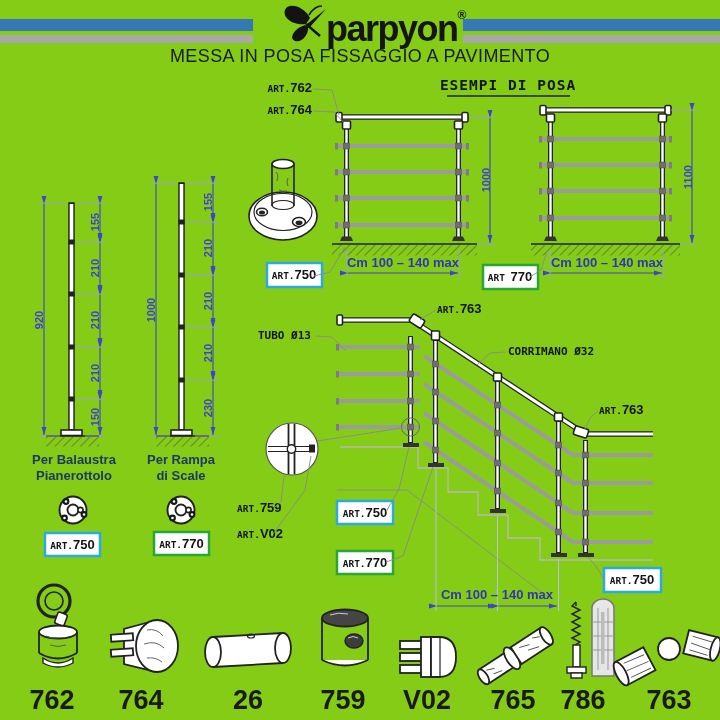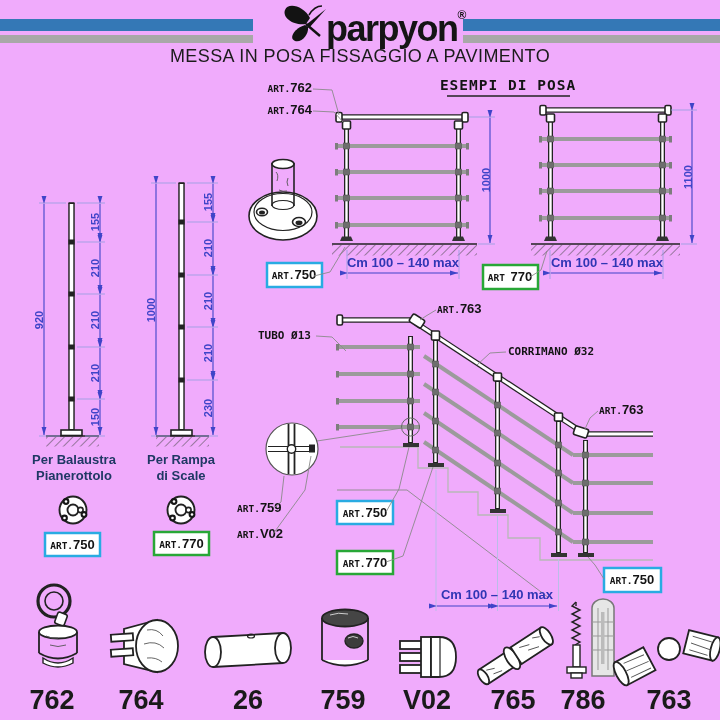--- a/index.html
+++ b/index.html
@@ -1,16 +1,16 @@
 <!DOCTYPE html>
 <html><head>
 <meta charset="utf-8">
 <style>
   html,body{margin:0;padding:0;background:#f0f0f0;}
-  #page{position:relative;width:720px;height:720px;background:#f0abfc;overflow:hidden;
+  #page{position:relative;width:720px;height:720px;background:#84cc16;overflow:hidden;
         font-family:"Liberation Sans",sans-serif;}
   .stripe{position:absolute;}
   .stripe.blue{background:#3478b6;height:12px;top:19px;}
   .stripe.gray{background:#a8a8a8;height:8px;top:35px;}
   #brand{position:absolute;left:326px;top:8px;font:700 36px "Liberation Sans",sans-serif;
          letter-spacing:-1.5px;color:#151515;}
   #brand sup{font-size:12px;letter-spacing:0;vertical-align:22px;}
   #logo{position:absolute;left:276px;top:2px;}
   #doc-title{position:absolute;left:0;top:46px;width:720px;text-align:center;
              font:400 18px "Liberation Sans",sans-serif;color:#1b1b1b;letter-spacing:.4px;}

